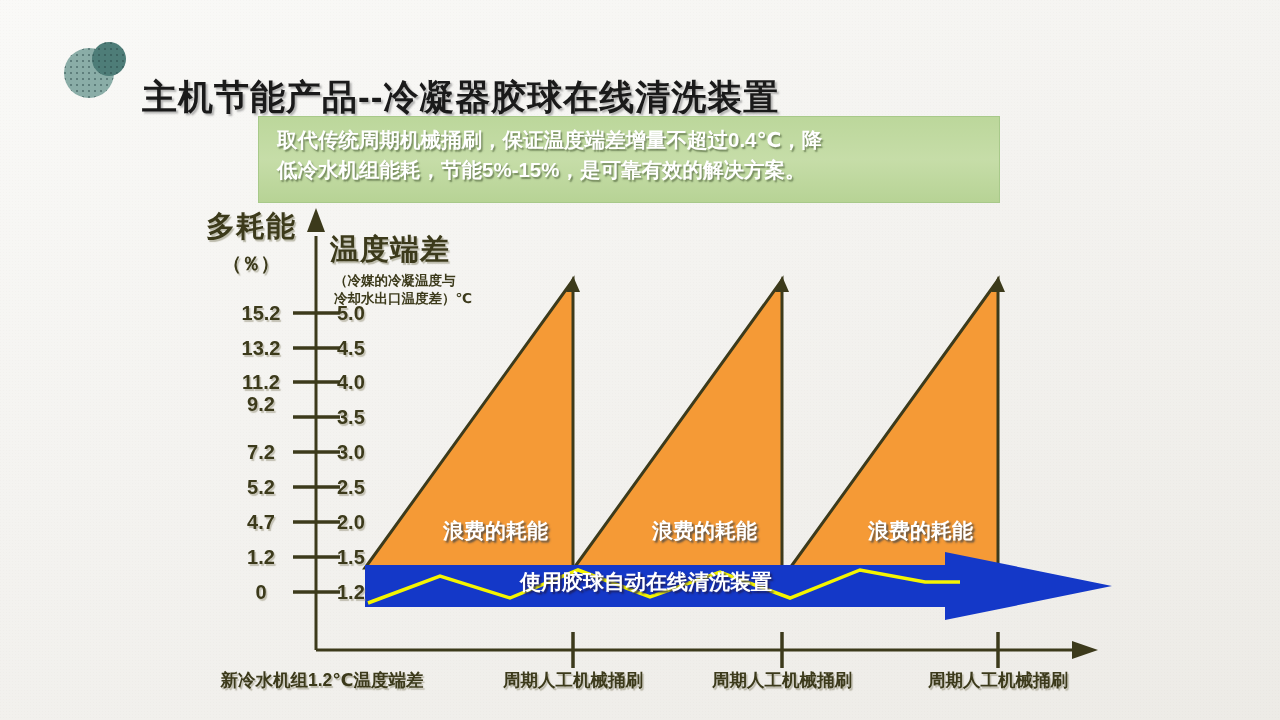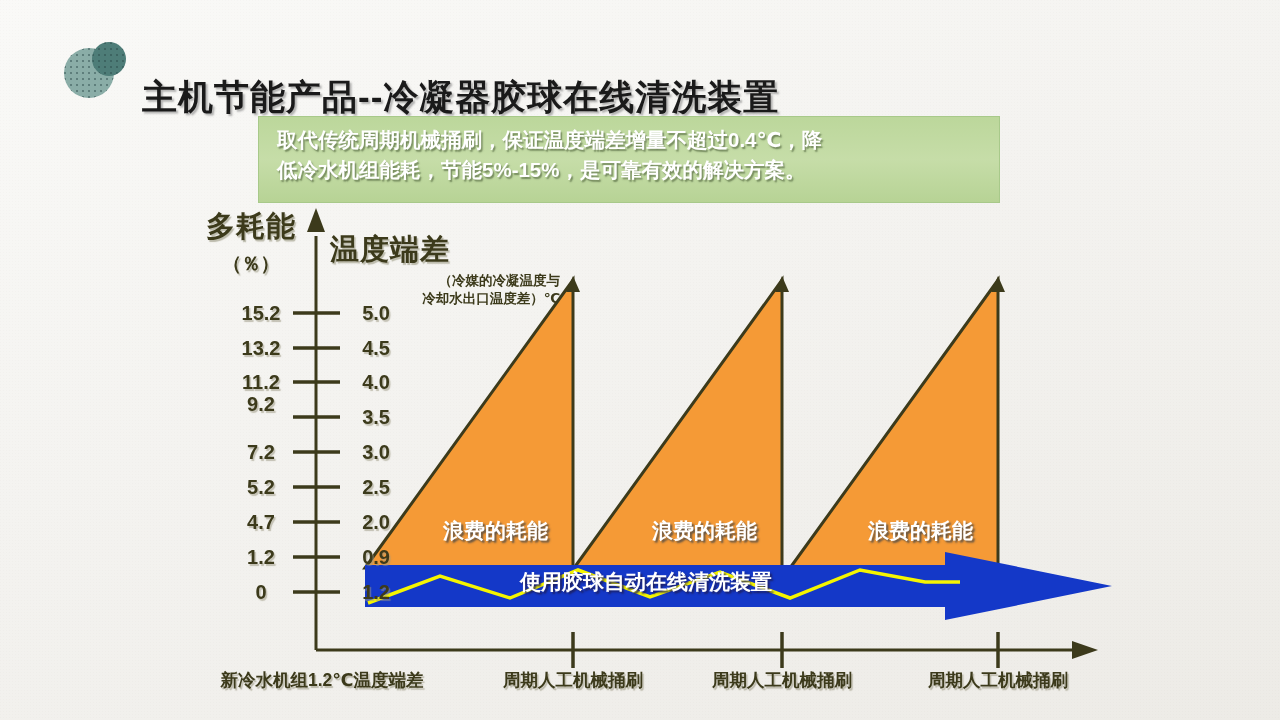--- a/index.html
+++ b/index.html
@@ -79,34 +79,34 @@
     position: absolute; left: 330px; top: 198px; width: 230px;
   }
   #ylab-right .big {
     font-size: 29px; font-weight: bold; color: #3c3a1b;
     text-shadow: 1.5px 1.5px 1px rgba(150,148,125,.6);
     letter-spacing: 1px;
     margin-top: 32px;
   }
   #ylab-right .sub {
     font-size: 13.5px; font-weight: bold; color: #3c3a1b;
-    line-height: 18px; margin-top: 2px; padding-left: 4px; text-align: right;
+    line-height: 18px; margin-top: 2px; padding-left: 4px;
   }
 
   
   #chart { position: absolute; left: 0; top: 0; width: 1280px; height: 720px; }
 
   
   .tick-num {
     position: absolute; font-size: 20px; font-weight: bold; color: #3c3a1b;
     text-shadow: 1.5px 1.5px 1px rgba(155,152,130,.55);
     white-space: nowrap;
   }
   .tick-num.left  { width: 86px; text-align: center; left: 218px; }
-  .tick-num.right { width: 60px; text-align: right;  left: 330px; }
+  .tick-num.right { width: 60px; text-align: left;  left: 337px; }
 
   
   .waste-label {
     position: absolute; top: 517px;
     font-size: 21px; font-weight: bold; color: #ffffff;
     text-shadow: 2px 2px 2px rgba(70,70,70,.85);
     white-space: nowrap; text-align: center;
   }
   #arrow-label {
     position: absolute; left: 520px; top: 568px;
@@ -213,21 +213,21 @@
 <div class="tick-num left" style="top:546px">1.2</div>
 <div class="tick-num left" style="top:581px">0</div>
 
 <div class="tick-num right" style="top:302px">5.0</div>
 <div class="tick-num right" style="top:337px">4.5</div>
 <div class="tick-num right" style="top:371px">4.0</div>
 <div class="tick-num right" style="top:406px">3.5</div>
 <div class="tick-num right" style="top:441px">3.0</div>
 <div class="tick-num right" style="top:476px">2.5</div>
 <div class="tick-num right" style="top:511px">2.0</div>
-<div class="tick-num right" style="top:546px">0.9</div>
+<div class="tick-num right" style="top:546px">1.5</div>
 <div class="tick-num right" style="top:581px">1.2</div>
 
 <div class="waste-label" style="left:413px;width:165px">浪费的耗能</div>
 <div class="waste-label" style="left:622px;width:165px">浪费的耗能</div>
 <div class="waste-label" style="left:838px;width:165px">浪费的耗能</div>
 
 <div id="arrow-label">使用胶球自动在线清洗装置</div>
 
 <div class="xcat" style="left:182px;width:280px">新冷水机组1.2℃温度端差</div>
 <div class="xcat" style="left:498px;width:150px">周期人工机械捅刷</div>

